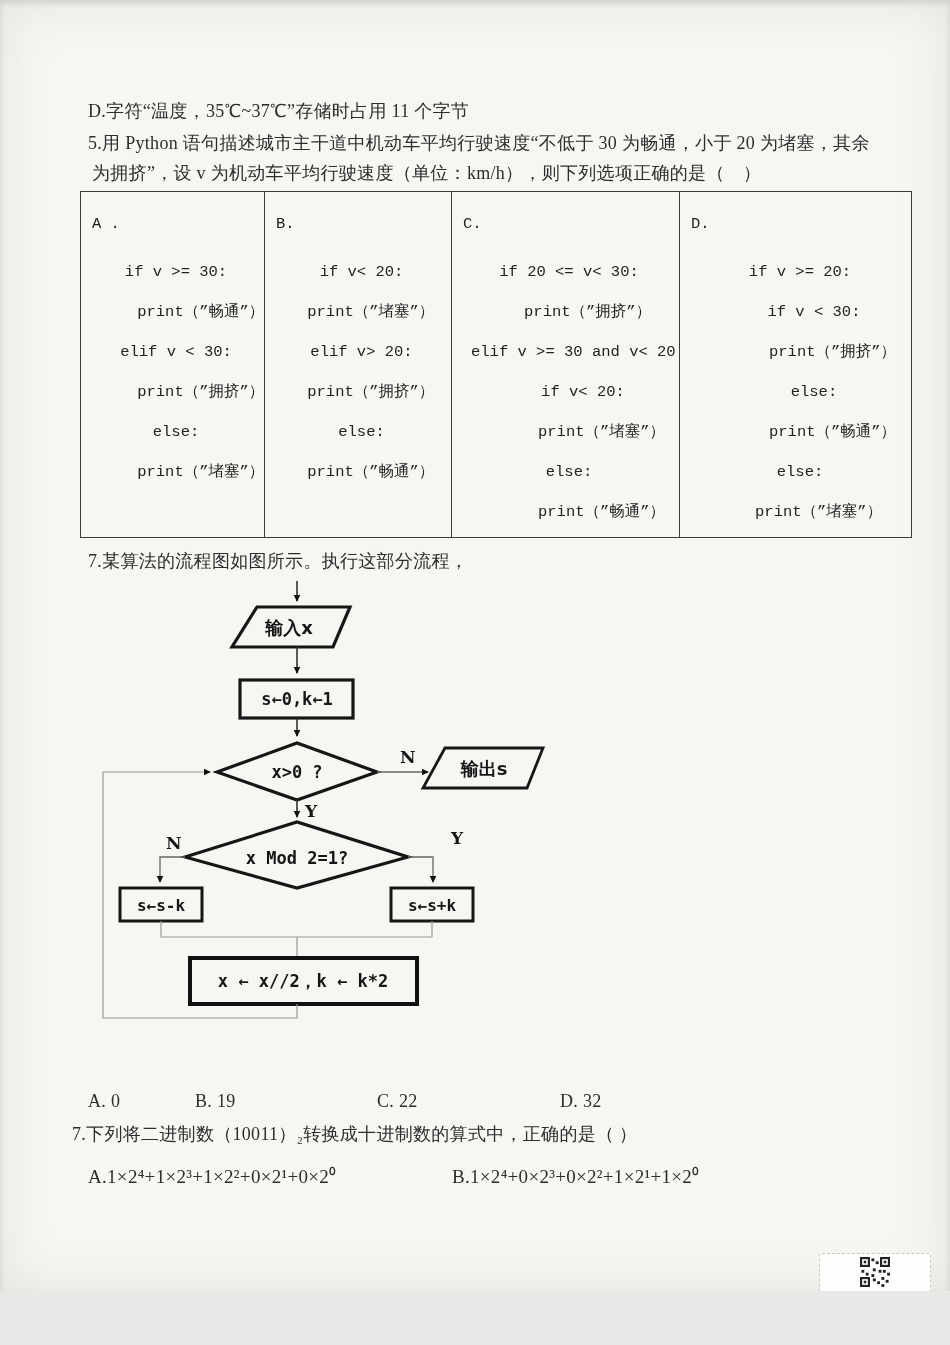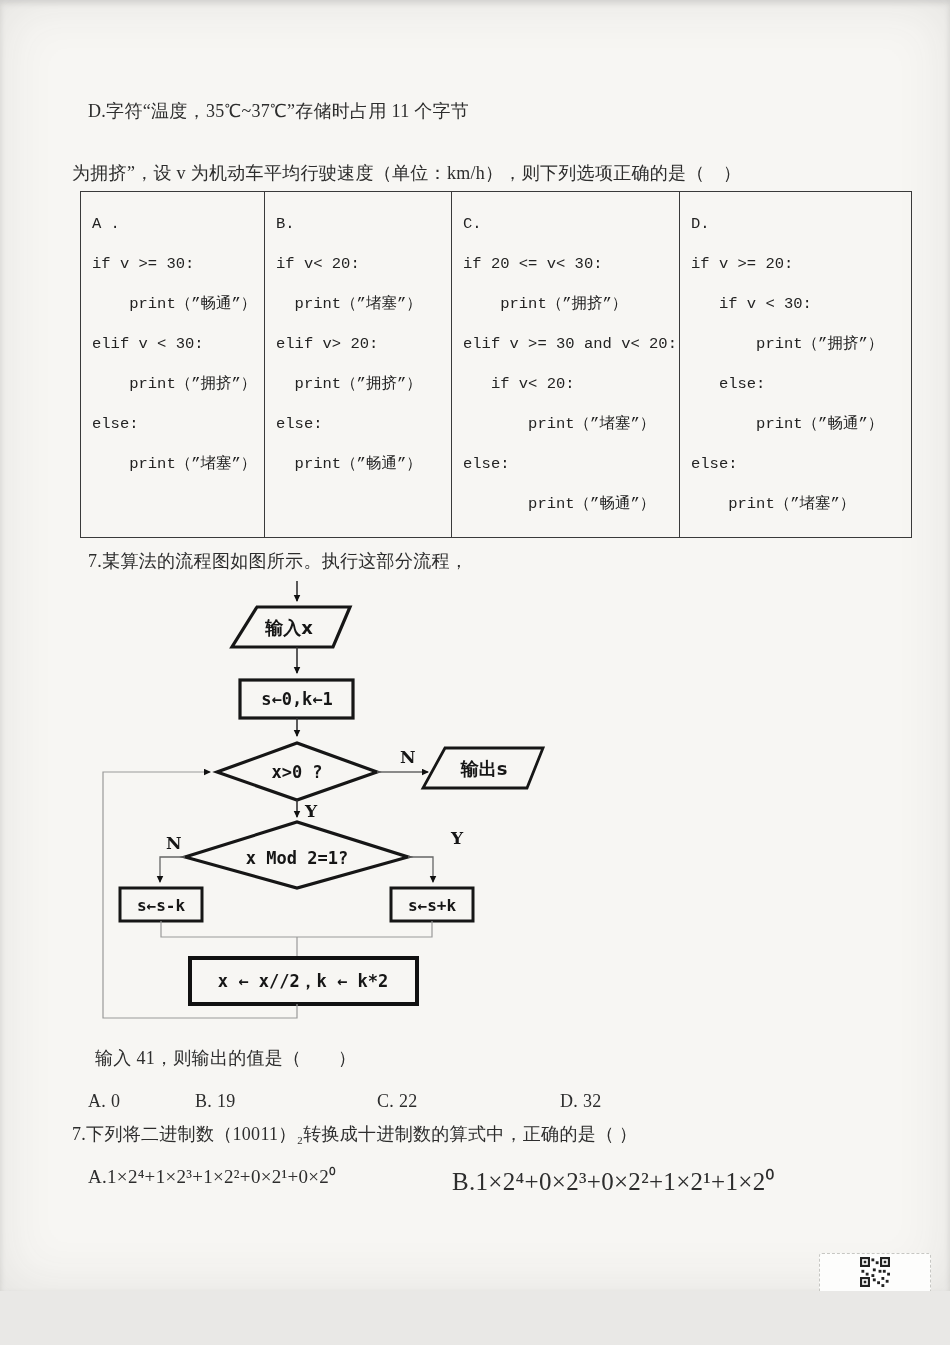--- a/index.html
+++ b/index.html
@@ -14,21 +14,21 @@
 
   
   #q5-table {
     position:absolute; left:80px; top:191px; width:832px; height:347px;
     display:grid; grid-template-columns:183px 187px 228px 234px;
     border:1.6px solid #3a3a3a; box-sizing:border-box; background:transparent;
   }
   #q5-table .cell { border-left:1.4px solid #3a3a3a; padding:12px 4px 0 11px; box-sizing:border-box; overflow:hidden; }
   #q5-table .cell:first-child { border-left:none; }
   .cell-label { font:15.5px "Liberation Mono", monospace; line-height:40px; height:40px; color:#222; }
-  .code { margin:0; font:15.5px "Liberation Mono", monospace; line-height:40px; white-space:pre; color:#222; }
+  .code { margin:8px; font:15.5px "Liberation Mono", monospace; line-height:40px; white-space:pre; color:#222;text-align:center; }
 
   
   #flowchart { position:absolute; left:80px; top:575px; }
   #flowchart text { fill:#161616; }
   .fc-cjk  { font:bold 18px "DejaVu Sans", sans-serif; }
   .fc-code { font:bold 17px "DejaVu Sans Mono", monospace; }
   .fc-yn   { font:bold 17px "DejaVu Serif", serif; }
 
   
   #scan-badge {
@@ -53,21 +53,22 @@
     letter-spacing:2px; white-space:nowrap;
   }
 </style>
 </head>
 <body>
 
 <div id="page">
 
   <div class="t" style="left:88px; top:99px;">D.字符“温度，35℃~37℃”存储时占用 11 个字节</div>
 
-  <div class="t" style="left:72px; top:161px;">为拥挤”，设 v 为机动车平均行驶速度（单位：km/h），则下列选项正确的是（　）</div>
+  <div class="t" style="left:88px; top:131px;">5.用 Python 语句描述城市主干道中机动车平均行驶速度“不低于 30 为畅通，小于 20 为堵塞，其余</div>
+  <div class="t" style="left:92px; top:161px;">为拥挤”，设 v 为机动车平均行驶速度（单位：km/h），则下列选项正确的是（　）</div>
 
   <div id="q5-table">
     <div class="cell">
       <div class="cell-label">A .</div>
       <pre class="code">if v &gt;= 30:
     print（”畅通”）
 elif v &lt; 30:
     print（”拥挤”）
 else:
     print（”堵塞”）</pre>
@@ -149,29 +150,28 @@
 
     <polyline points="81,346 81,362 352,362 352,346" fill="none" stroke="#999" stroke-width="1.2"></polyline>
     <line x1="217" y1="362" x2="217" y2="382" stroke="#999" stroke-width="1.2"></line>
 
     <rect x="110" y="383" width="227" height="46" fill="none" stroke="#111" stroke-width="4"></rect>
     <text x="223" y="412" text-anchor="middle" class="fc-code">x ← x//2，k ← k*2</text>
 
     <polyline points="217,429 217,443 23,443 23,197 130,197" fill="none" stroke="#999" stroke-width="1.2" marker-end="url(#ah)"></polyline>
   </svg>
 
-  <div class="t" style="left:95px; top:1046px;">输入 41，则输出的值是（　　）</div>
   <div class="t" style="left:88px;  top:1091px;">A. 0</div>
   <div class="t" style="left:195px; top:1091px;">B. 19</div>
   <div class="t" style="left:377px; top:1091px;">C. 22</div>
   <div class="t" style="left:560px; top:1091px;">D. 32</div>
 
   <div class="t" style="left:72px; top:1122px;text-align:center;">7.下列将二进制数（10011）₂转换成十进制数的算式中，正确的是（ ）</div>
   <div class="t" style="left:88px; top:1163px; font-size:19px;">A.1×2⁴+1×2³+1×2²+0×2¹+0×2⁰</div>
-  <div class="t" style="left:452px; top:1163px; font-size:25px;">B.1×2⁴+0×2³+0×2²+1×2¹+1×2⁰</div>
+  <div class="t" style="left:452px; top:1163px; font-size:19px;">B.1×2⁴+0×2³+0×2²+1×2¹+1×2⁰</div>
 
   <div id="scan-badge">
     <svg class="qr" viewBox="0 0 21 21">
       <rect x="0" y="0" width="21" height="21" fill="#fff"></rect>
       <g fill="#222">
         <rect x="0" y="0" width="7" height="7"></rect>
           <rect x="14" y="0" width="7" height="7"></rect>
         <rect x="0" y="14" width="7" height="7"></rect>
         <rect x="8" y="1" width="2" height="2"></rect>
           <rect x="11" y="3" width="2" height="2"></rect>

